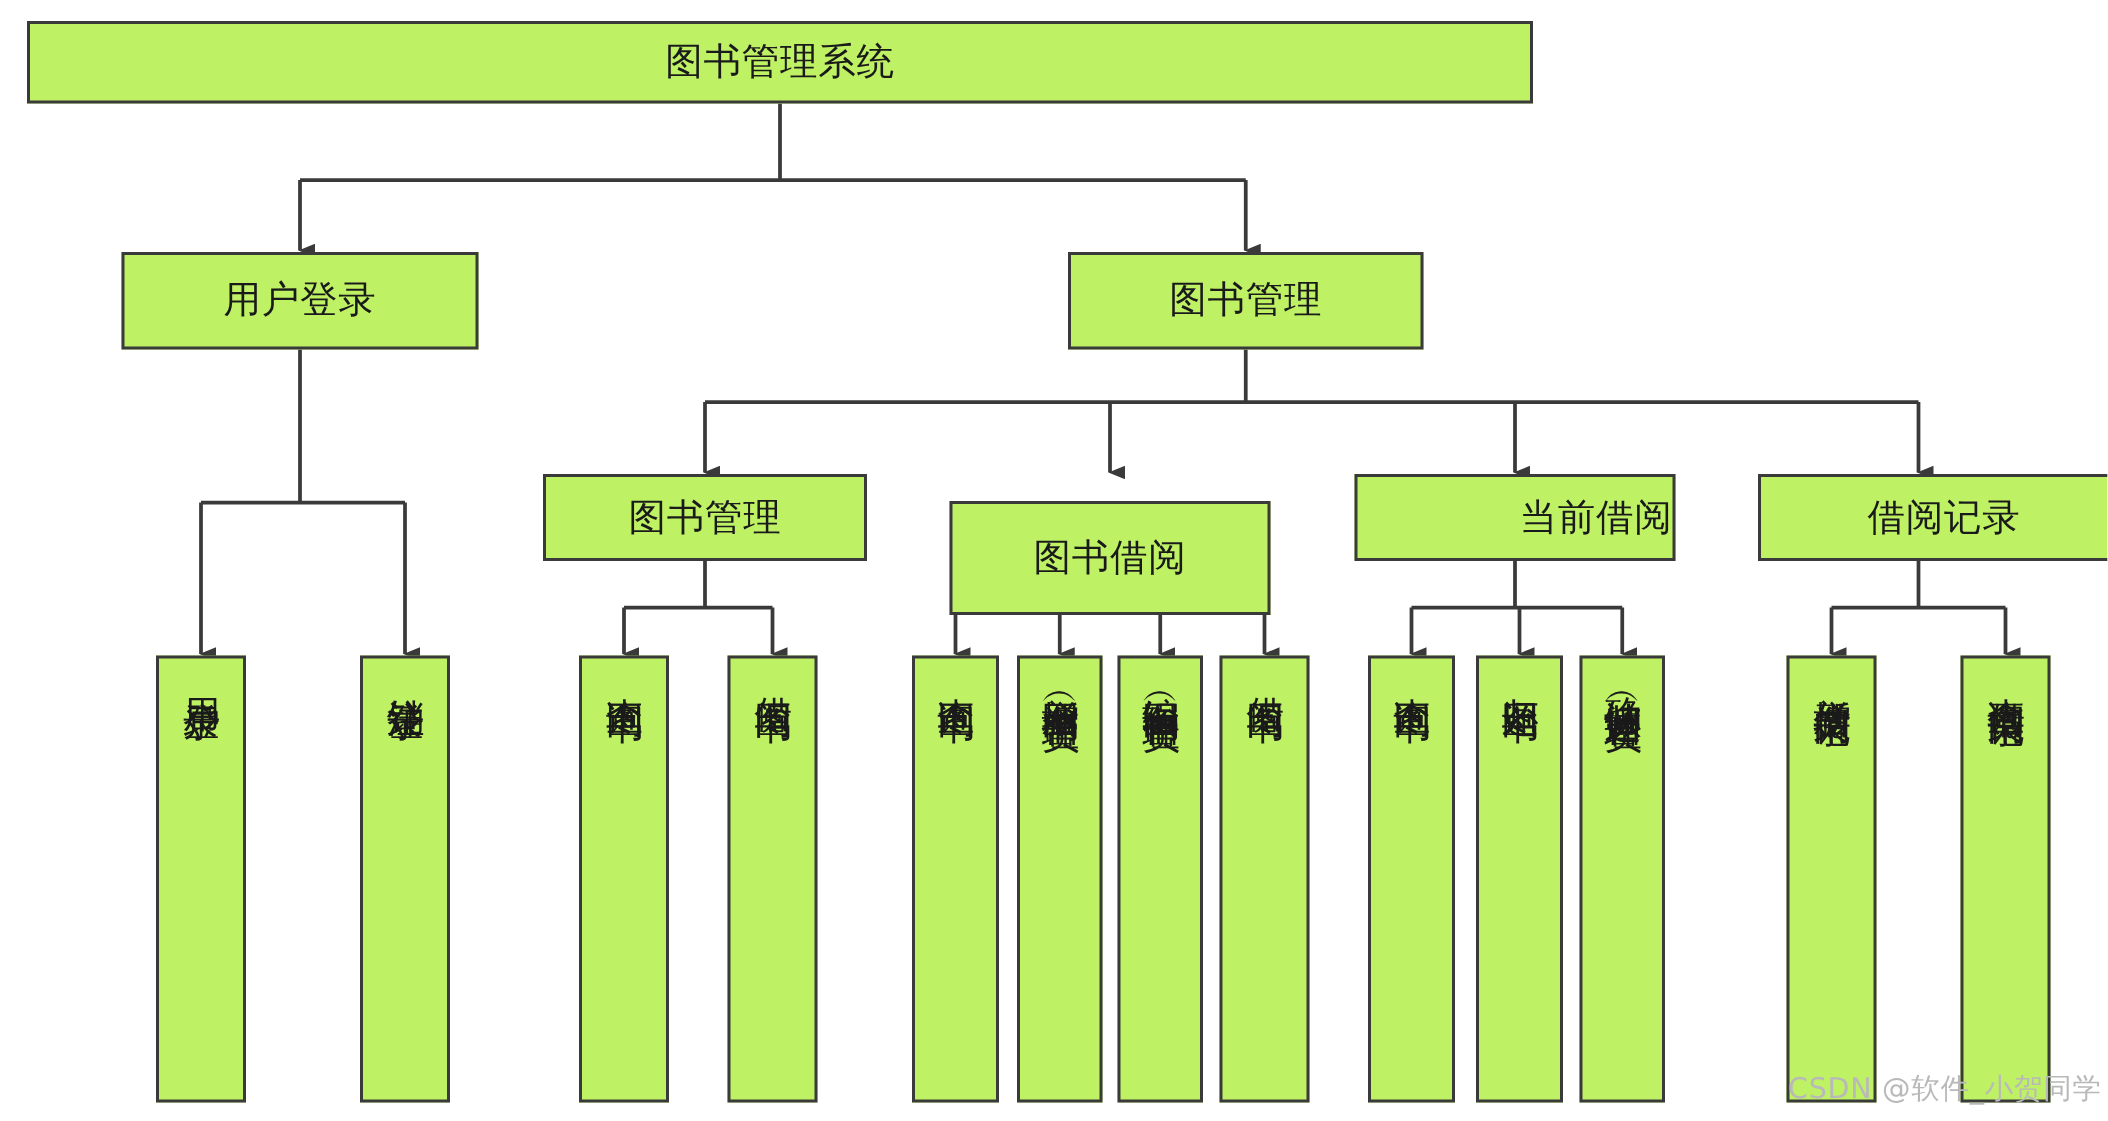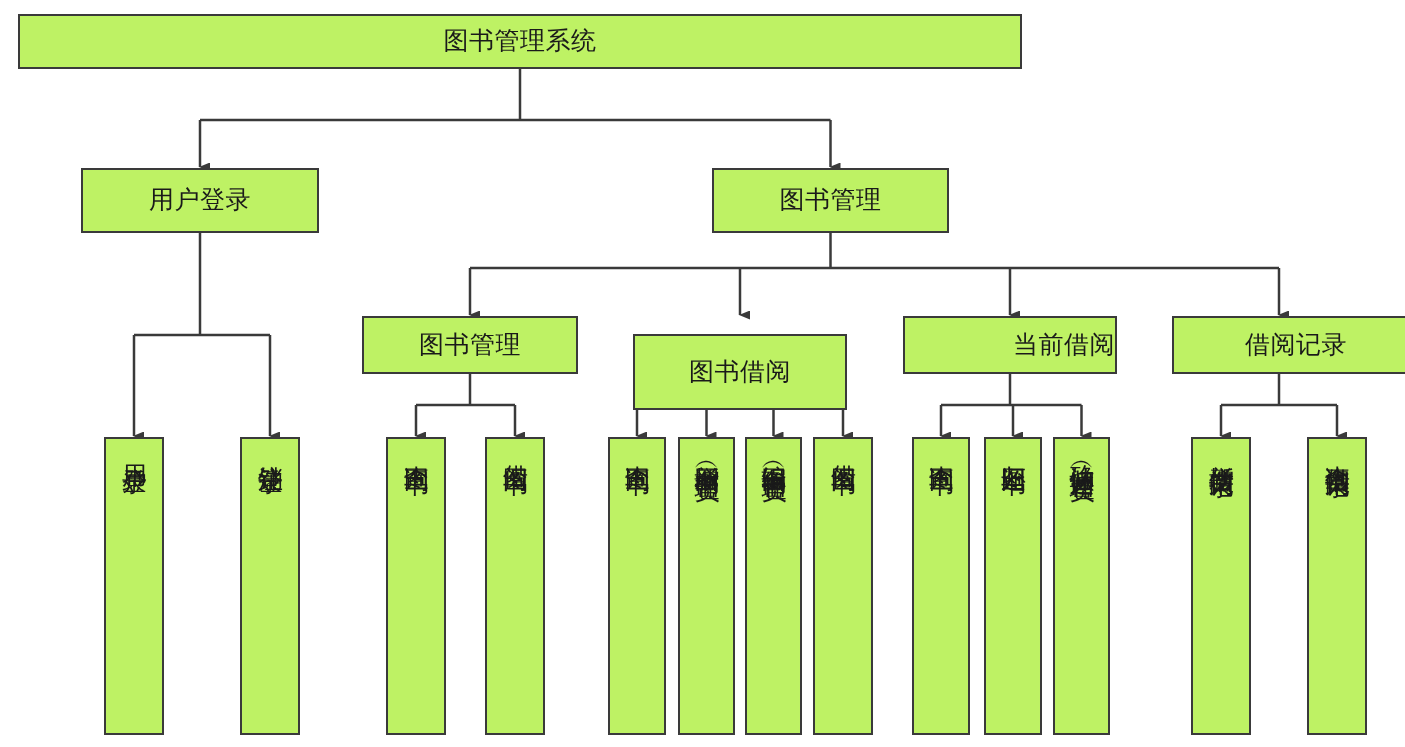--- a/index.html
+++ b/index.html
@@ -173,13 +173,14 @@
         <span class="label">确认归还（管理员）</span>
       </div>
       <div class="node vert" style="left: 1191px; top: 437px; width: 60px; height: 298px;">
         <span class="label">新增借阅记录</span>
       </div>
       <div class="node vert" style="left: 1307px; top: 437px; width: 60px; height: 298px;">
         <span class="label">查询借阅记录</span>
       </div>
     </div>
 
+  <div class="watermark" style="left:1192px; top:713px;">CSDN @软件_小贺同学</div>
 </div>
 
 </body></html>

